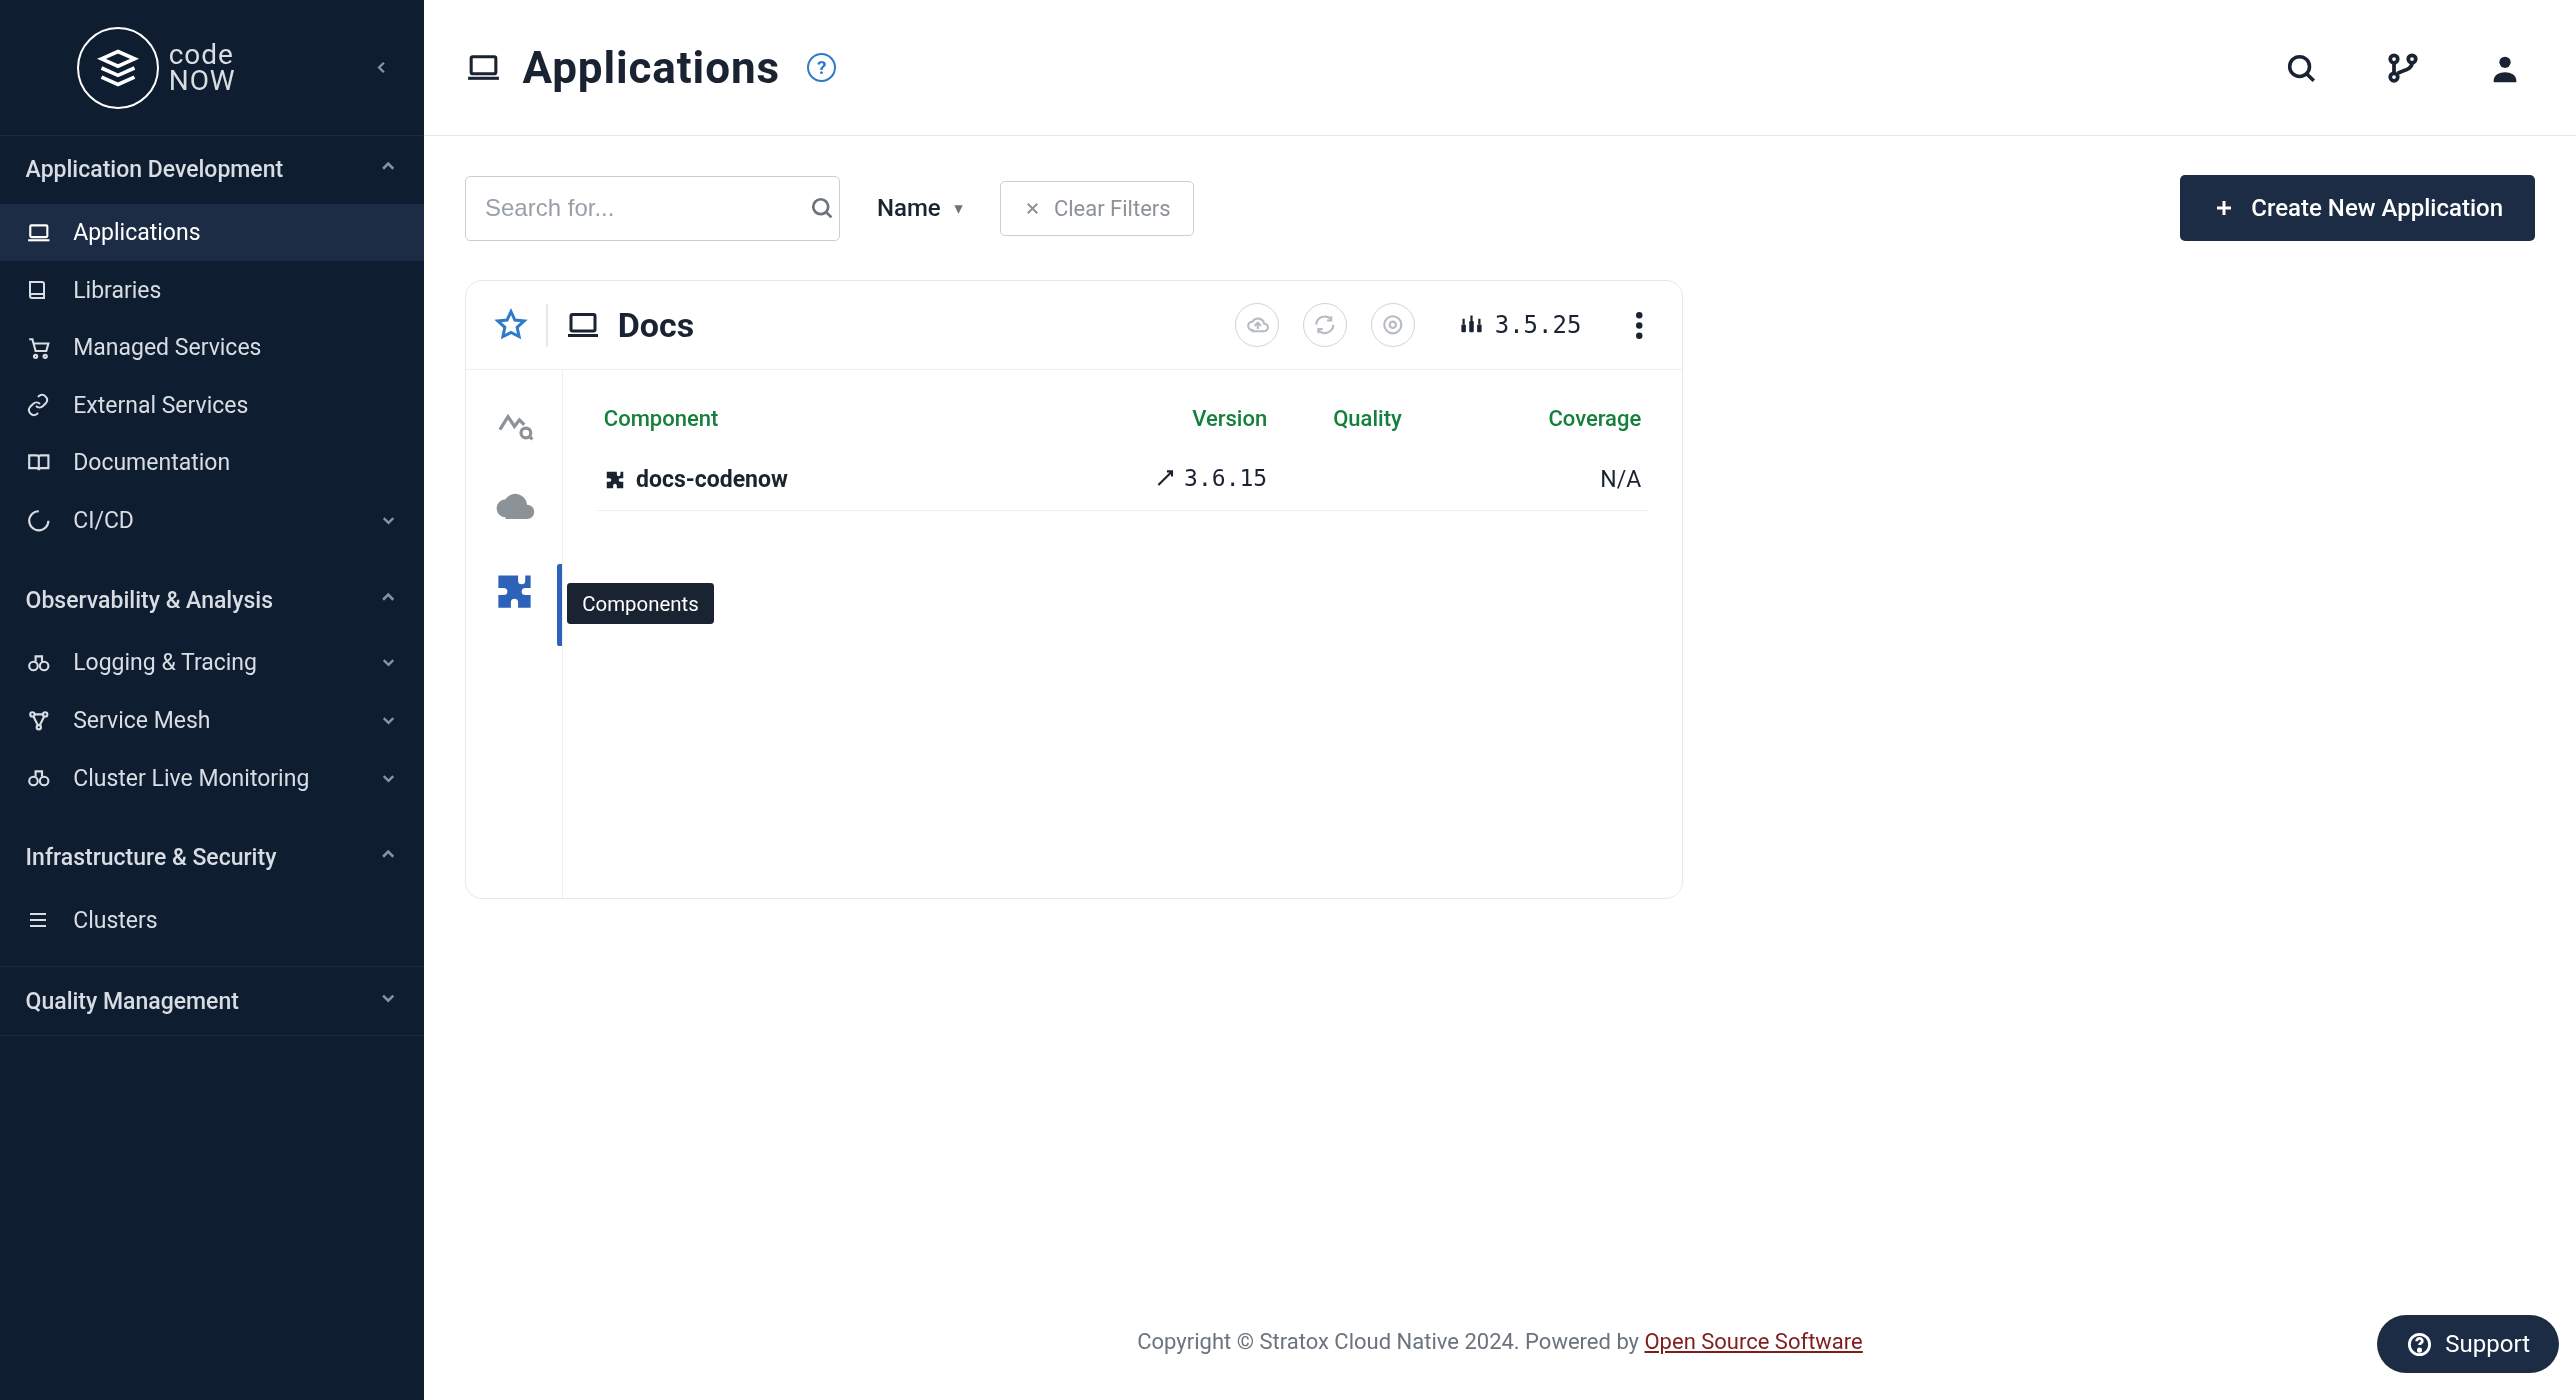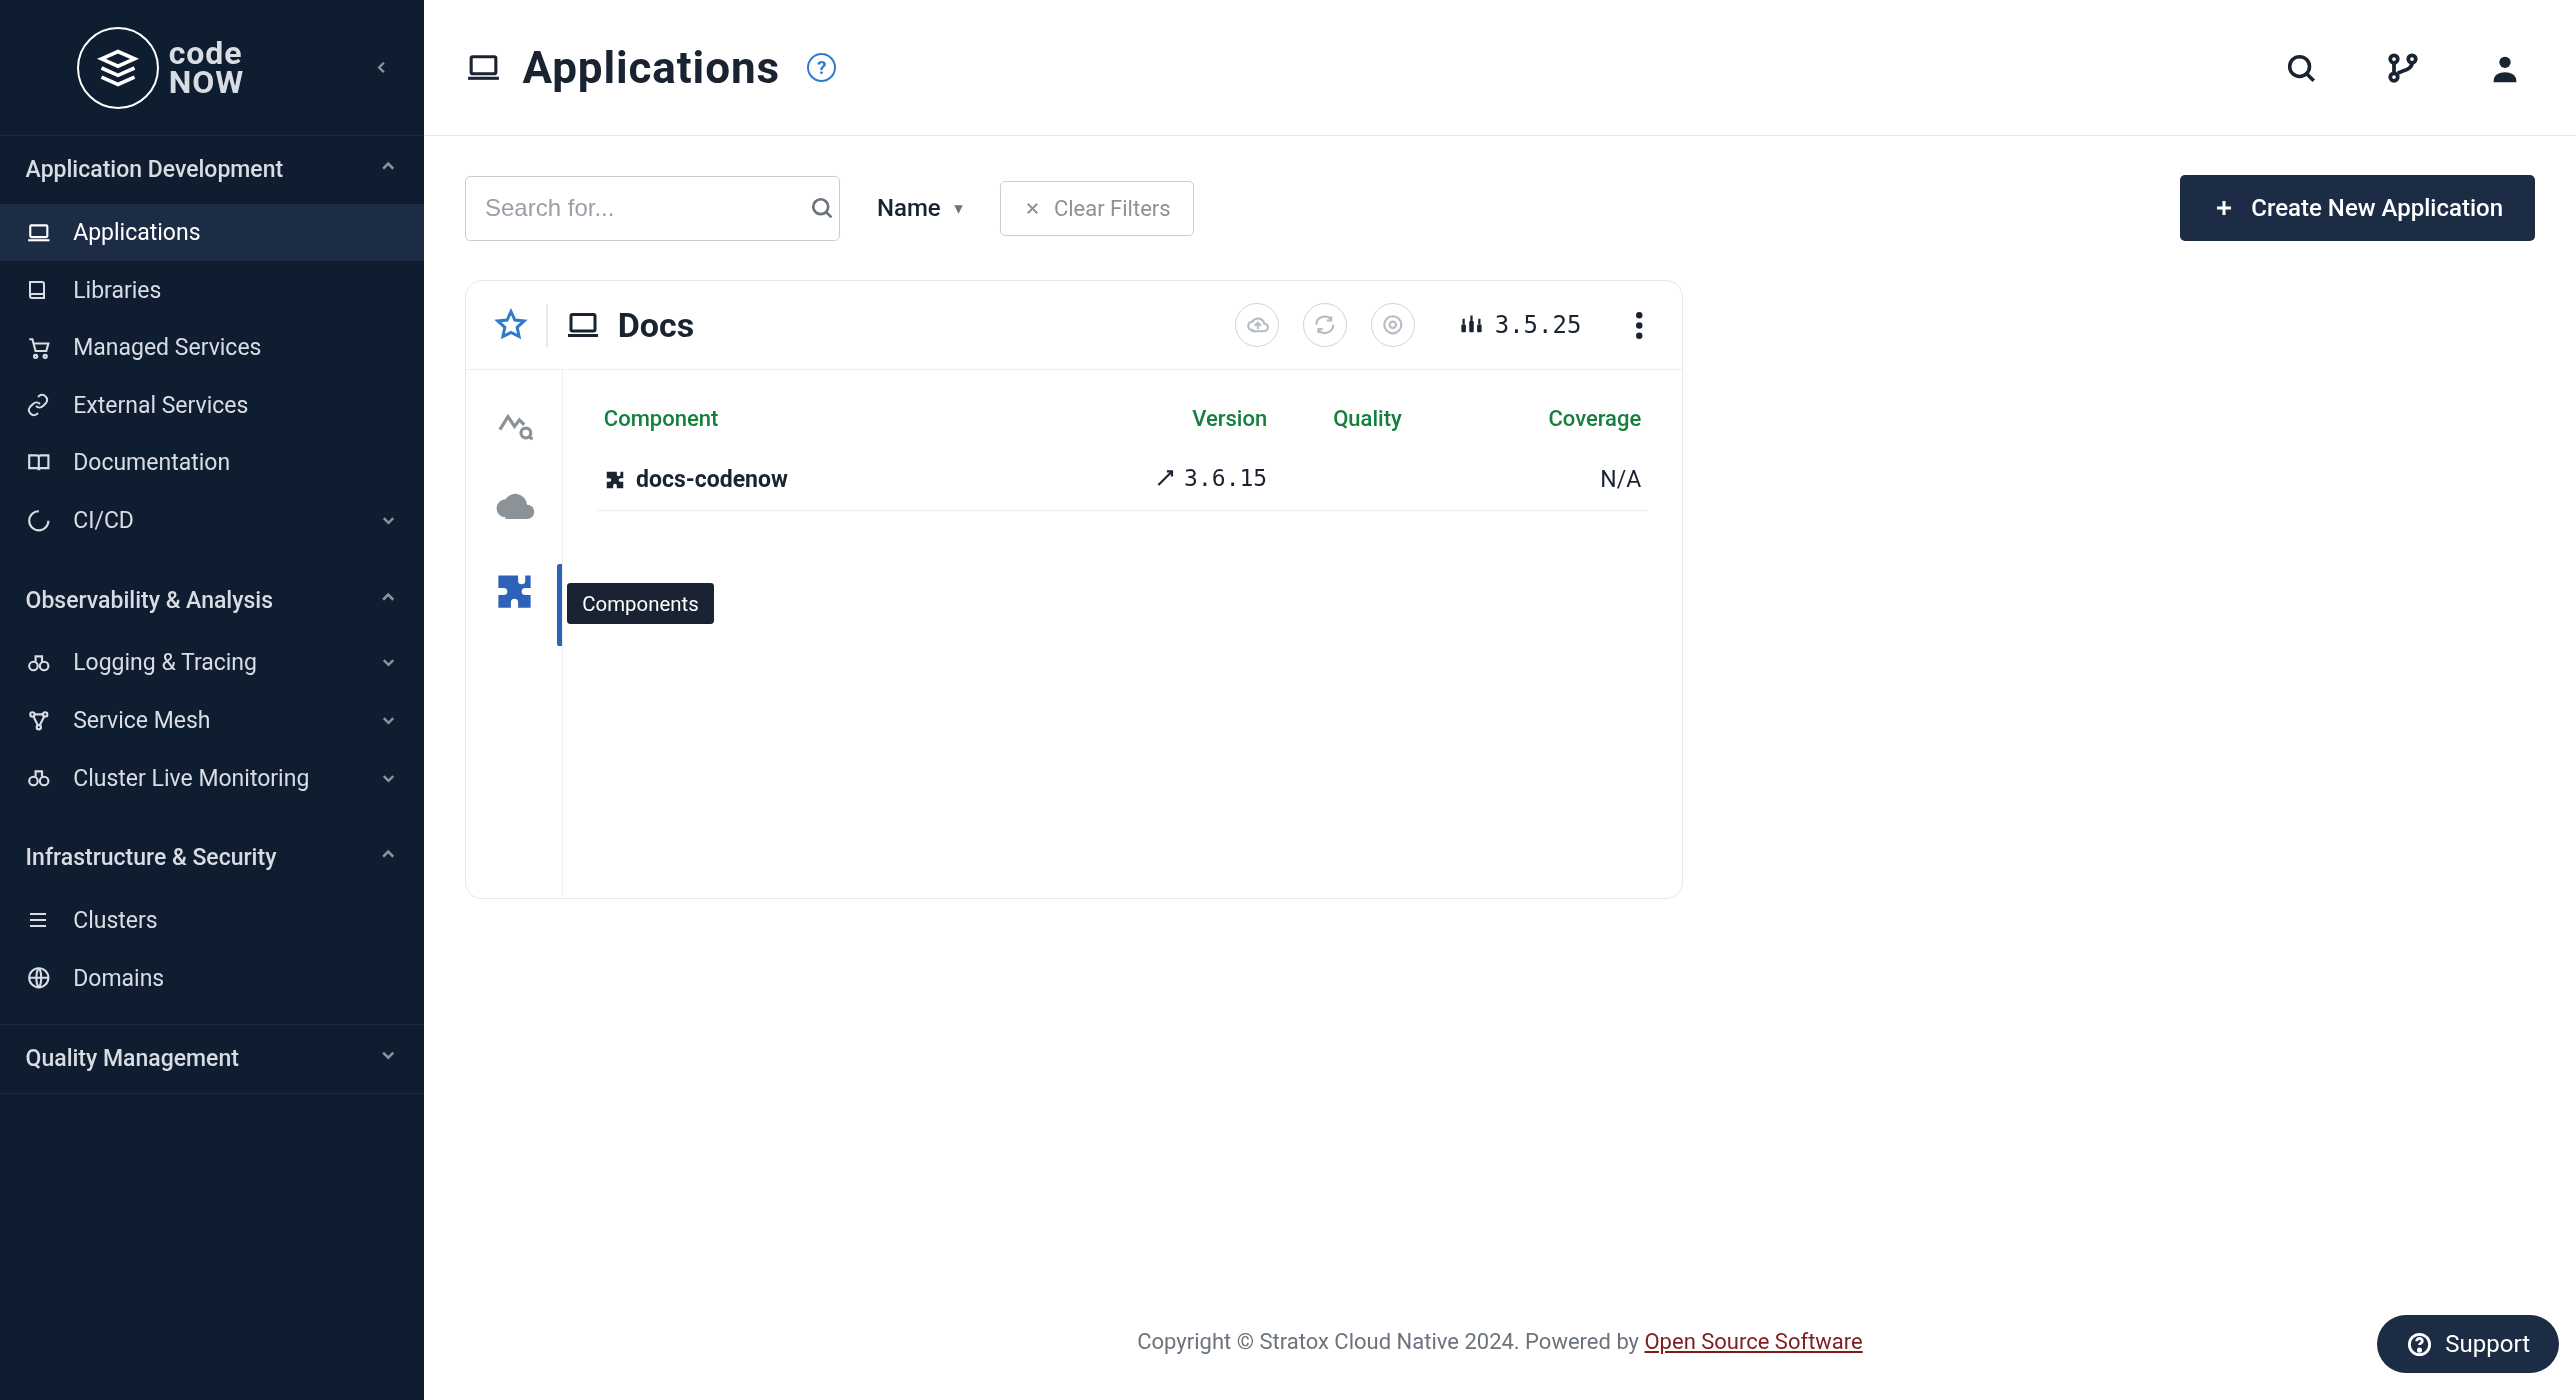--- a/index.html
+++ b/index.html
@@ -40,22 +40,22 @@
   height: 82px;
   border: 2.6px solid #fff;
   border-radius: 50%;
   display: flex;
   align-items: center;
   justify-content: center;
 }
 .logo-mark svg { width: 44px; height: 44px; }
 .logo-text {
   line-height: 0.9;
-  font-weight: 700;
-  font-size: 32px;
+  font-weight: 400;
+  font-size: 28px;
   letter-spacing: 0.9px;
 }
 .logo-text span:first-child { display:block; }
 .logo-text span:last-child { display:block; }
 .collapse-btn {
   position: absolute;
   right: 25.6px;
   width: 34px; height: 34px;
   display:flex; align-items:center; justify-content:center;
   color: #89939f;
@@ -510,29 +510,20 @@
           </svg>
       </span>
     </div>
     <div class="nav-item">
       <span class="nav-icon">
         <svg width="24" height="24" viewBox="0 0 24 24" fill="none" stroke="currentColor" stroke-width="2">
             <path d="M4 6h16M4 12h16M4 18h16"></path>
           </svg>
       </span>
       <span>Clusters</span>
-    </div>
-    <div class="nav-item">
-      <span class="nav-icon">
-        <svg width="25.6" height="25.6" viewBox="0 0 24 24" fill="none" stroke="currentColor" stroke-width="2">
-            <circle cx="12" cy="12" r="9"></circle>
-            <path d="M3 12h18M12 3c3 3 3 15 0 18M12 3c-3 3-3 15 0 18"></path>
-          </svg>
-      </span>
-      <span>Domains</span>
     </div>
 
     <div class="nav-section-header" style="margin-top:17px; border-top:0.9px solid #1a2a40; border-bottom:0.9px solid #1a2a40">
       <span>Quality Management</span>
       <span class="chev">
         <svg width="20.4" height="20.4" viewBox="0 0 24 24" fill="none" stroke="currentColor" stroke-width="3">
             <path d="M6 9l6 6 6-6"></path>
           </svg>
       </span>
     </div>

